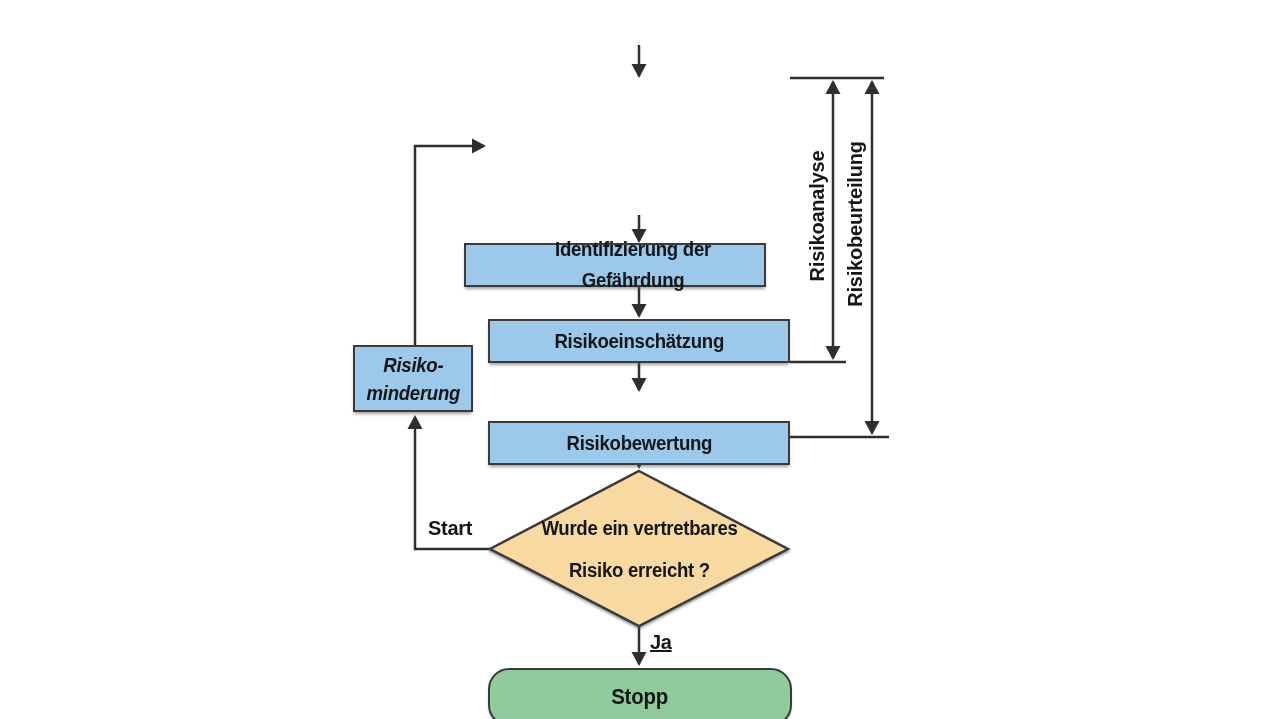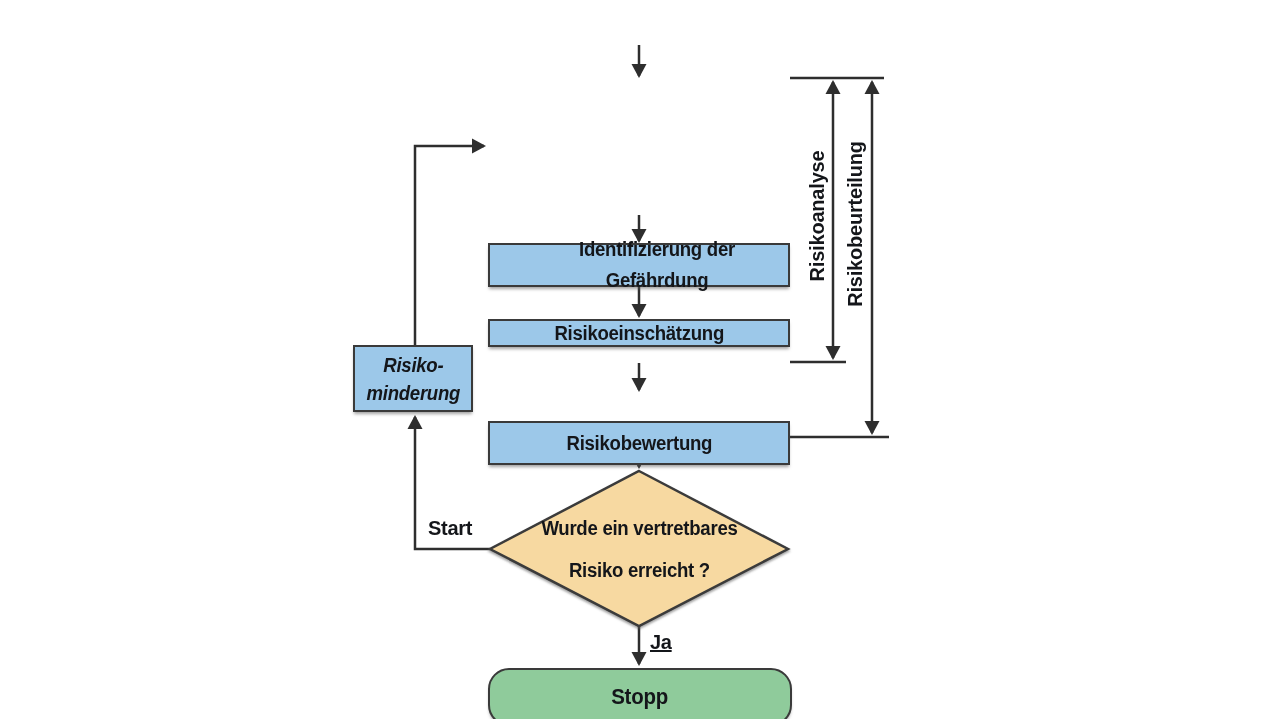--- a/index.html
+++ b/index.html
@@ -88,25 +88,25 @@
       <path d="M790 362 L846 362"></path>
       <path d="M872 82 L872 433" marker-start="url(#ah)" marker-end="url(#ah)"></path>
       <path d="M790 437 L889 437"></path>
     </g>
 
     <polygon points="639,471 788,549 639,626 490,549" fill="#f7d9a1" stroke="#3a3a3a" stroke-width="2.5" filter="url(#ds)"></polygon>
   </svg>
 
 
 
-  <div class="node process shadowed" style="left:488px; top:243px; width:302px; height:44px;padding-left:36px;">
+  <div class="node process shadowed" style="left:464px; top:243px; width:302px; height:44px;padding-left:36px;">
     <span>Identifizierung der Gefährdung</span>
   </div>
 
-  <div class="node process shadowed" style="left:488px; top:319px; width:302px; height:28px;">
+  <div class="node process shadowed" style="left:488px; top:319px; width:302px; height:44px;">
     <span>Risikoeinschätzung</span>
   </div>
 
   <div class="node process shadowed" style="left:488px; top:393px; width:302px; height:44px;margin-top:28px;">
     <span>Risikobewertung</span>
   </div>
 
   <div class="node process shadowed" style="left:353px; top:345px; width:120px; height:67px; line-height:28px;font-style:italic;">
     <span>Risiko-
 minderung</span>

